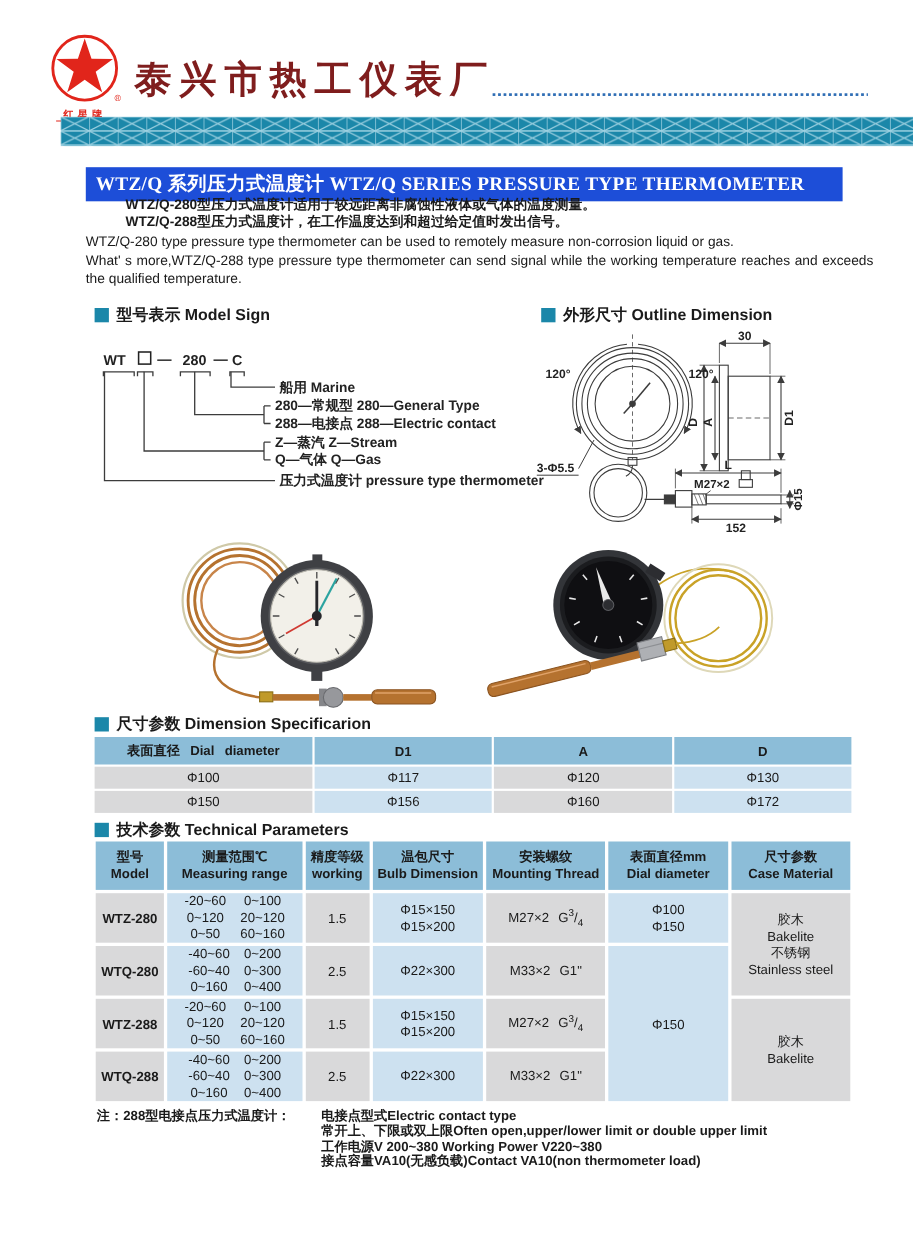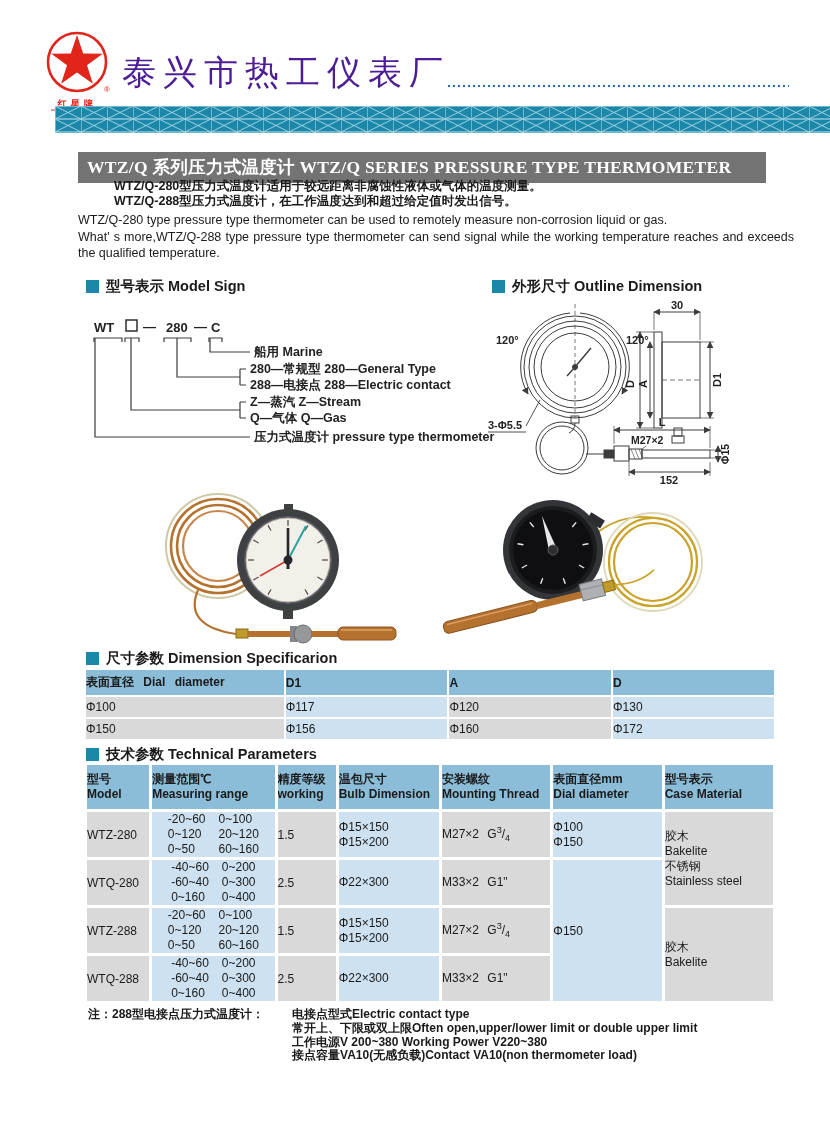--- a/index.html
+++ b/index.html
@@ -2,51 +2,51 @@
 <html><head>
 <meta charset="utf-8">
 <style>
   html,body{margin:0;padding:0;background:#fff;}
   .page{position:relative;width:830px;height:1138px;background:#fff;overflow:hidden;
         font-family:"Liberation Sans",sans-serif;color:#1a1a1a;}
   .abs{position:absolute;}
   svg text{font-family:"Liberation Sans",sans-serif;}
 
   
-  .factory-name{font-size:34px;font-weight:normal;letter-spacing:7px;color:#4c1d95;white-space:nowrap;}
+  .factory-name{font-size:34px;font-weight:bold;letter-spacing:7px;color:#7f1d1d;white-space:nowrap;}
   .dotted-line{height:4px;
       background-image:radial-gradient(circle at 2px 2px,#2f6eb5 1.2px,transparent 1.6px);
       background-size:5px 4px;background-repeat:repeat-x;}
-  .title-bar{background:#737373;color:#fff;font-family:"Liberation Serif",serif;
+  .title-bar{background:#1d4ed8;color:#fff;font-family:"Liberation Serif",serif;
       font-weight:bold;font-size:17.5px;line-height:31px;height:31px;padding-left:9px;
       letter-spacing:.3px;white-space:nowrap;}
 
   
   .intro{font-size:12.5px;width:710px;}
   .intro .cn{font-weight:bold;margin-left:30px;line-height:15px;}
   .intro .en{line-height:16.5px;text-align:justify;}
 
   
   .sec-h{display:flex;align-items:center;gap:7px;font-size:14.5px;font-weight:bold;white-space:nowrap;}
   .sec-h .sq{width:13px;height:13px;background:#1b87a9;flex:0 0 auto;}
 
   
   table{border-collapse:separate;table-layout:fixed;}
-  th,td{text-align:left;vertical-align:middle;font-size:12px;padding:0;overflow:hidden;}
+  th,td{text-align:center;vertical-align:middle;font-size:12px;padding:0;overflow:hidden;}
   .hdr{background:#8cbdd8;}
   .c-blue{background:#cde1f0;margin-top:24px;}
   .c-gray{background:#d9d9da;}
   .dim-table{border-spacing:2px;width:692px;}
   .dim-table th{height:25px;font-weight:600;word-spacing:6px;}
   .dim-table td{height:20px;}
   .tech-table{border-spacing:3px;width:692px;}
   .tech-table .hdr span{display:block;line-height:15px;}
   .tech-table .hdr .cn{font-weight:bold;}
   .tech-table td{height:45px;}
-  .model-cell{font-weight:400;margin-left:24px;}
+  .model-cell{font-weight:700;margin-left:24px;}
   .range-wrap{display:flex;justify-content:center;gap:13px;}
   .lines span{display:block;line-height:15px;}
   .lines span:empty{display:none;}
   .thread-cell{word-spacing:5px;}
   .thread-cell sup{font-size:9px;}
   .thread-cell sub{font-size:9px;}
 
   
   .notes{display:flex;font-size:12px;font-weight:600;line-height:13.8px;white-space:nowrap;}
   .notes .note-prefix{flex:0 0 auto;}
@@ -339,21 +339,21 @@
           </th>
       <th class="hdr">
             <span class="cn">安装螺纹</span>
             <span class="en">Mounting Thread</span>
           </th>
       <th class="hdr">
             <span class="cn">表面直径mm</span>
             <span class="en">Dial diameter</span>
           </th>
       <th class="hdr">
-            <span class="cn">型号表示</span>
+            <span class="cn">尺寸参数</span>
             <span class="en">Case Material</span>
           </th>
     </tr>
 
     <tr>
       <td class="c-gray model-cell">WTZ-280</td>
       <td class="c-blue">
         <div class="range-wrap">
           <div class="lines">
                 <span>-20~60</span>

